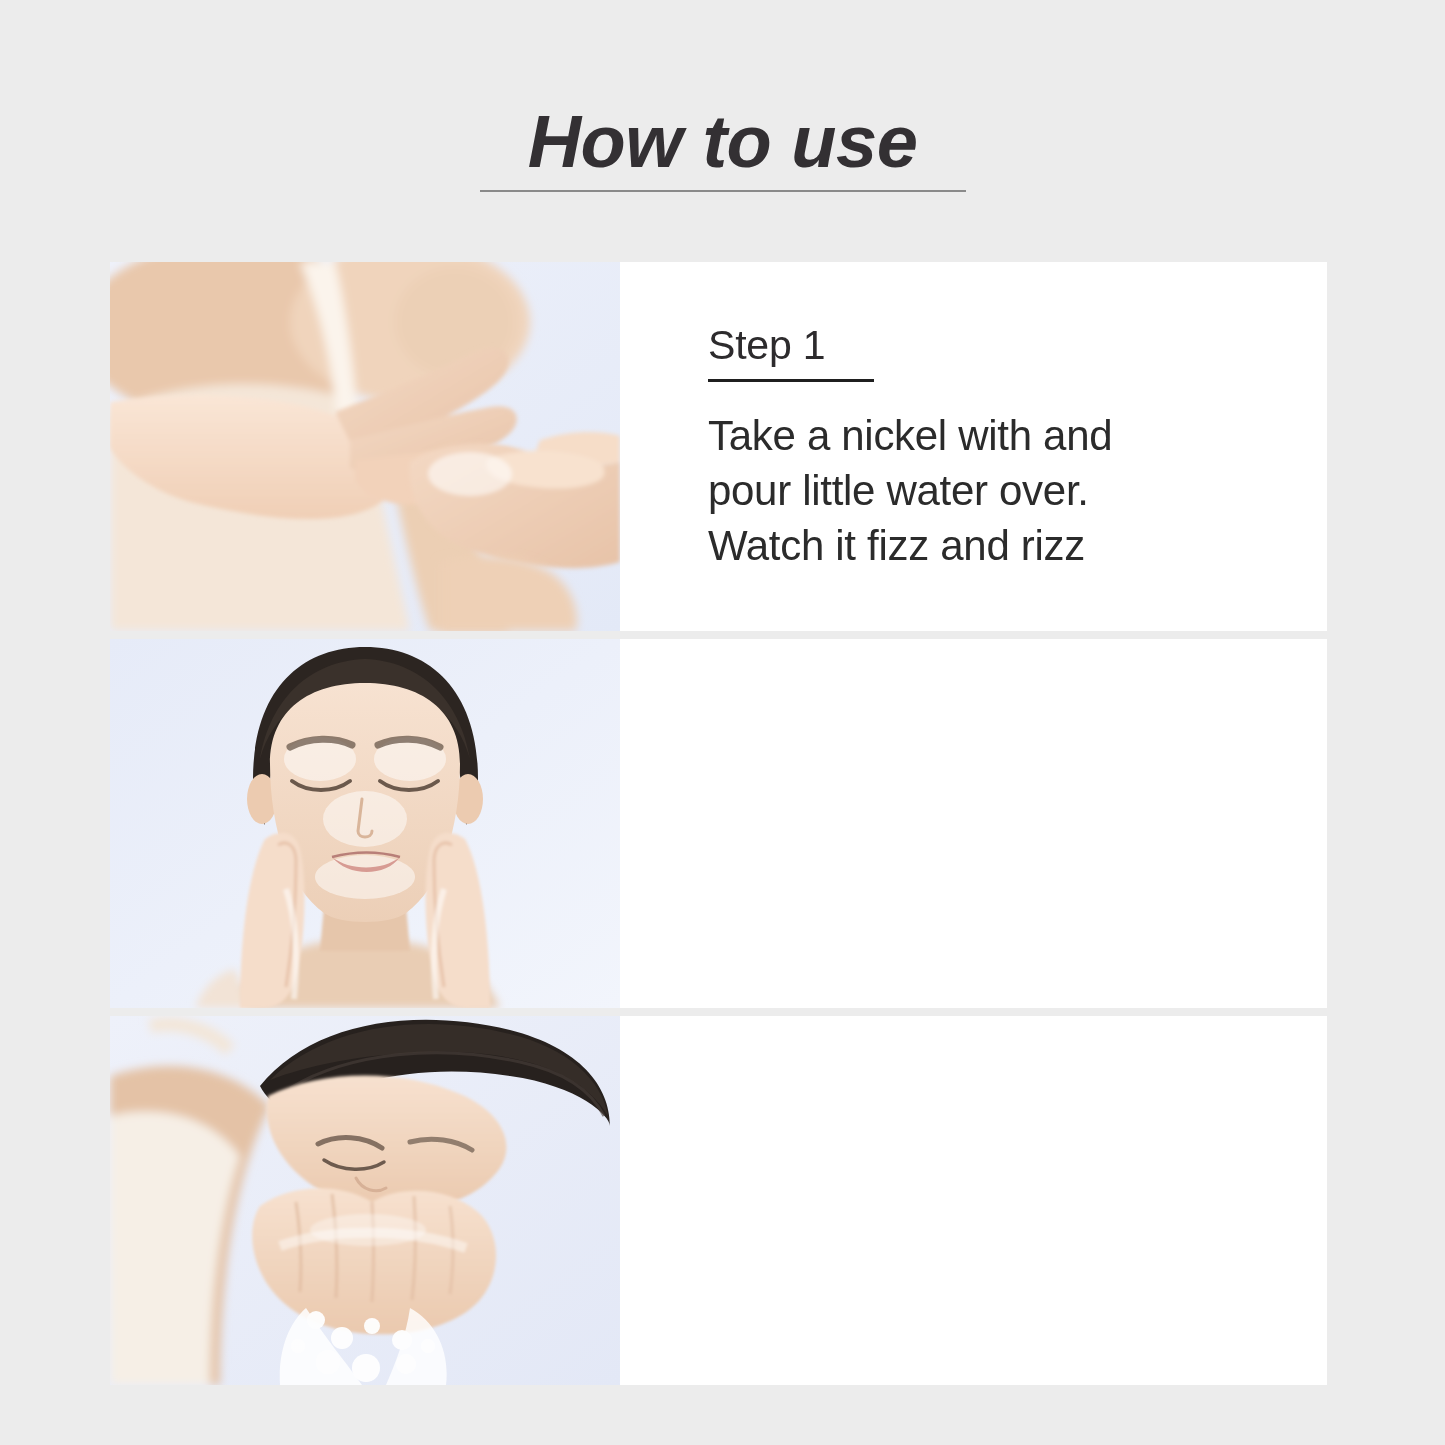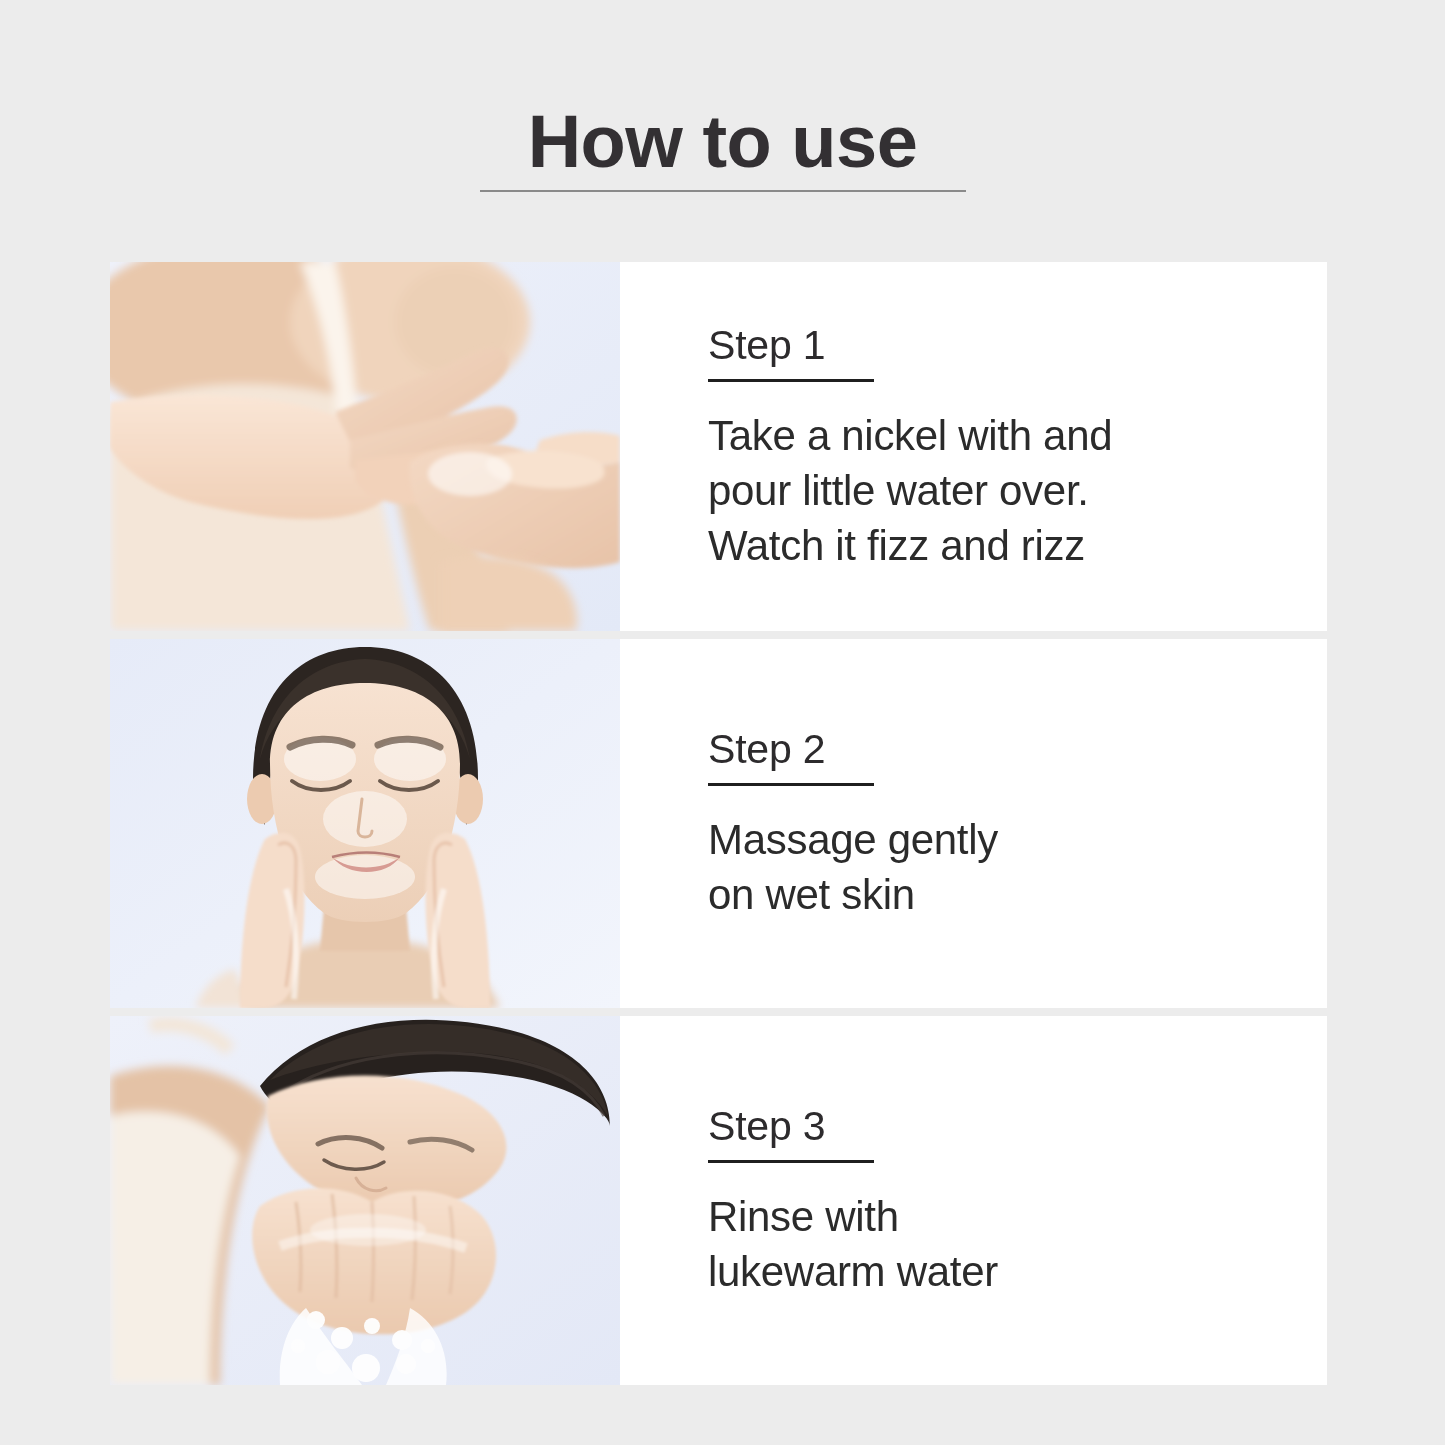--- a/index.html
+++ b/index.html
@@ -29,20 +29,21 @@
     width: 1445px;
     text-align: center;
   }
   .title {
     font-size: 74px;
     font-weight: 700;
     color: #333033;
     letter-spacing: -0.5px;
     line-height: 88px;
     margin: 0;
+    font-style: italic;
   }
   .title-rule {
     width: 486px;
     height: 2px;
     background: #8a8a8a;
     margin: 4px auto 0 auto;
   }
 
   
   .steps {
@@ -241,26 +242,20 @@
           <g filter="url(#b2a)">
             <path d="M155 200 C172 188 186 194 190 210 C196 236 196 280 190 320 C184 360 170 369 150 369 L130 369 C130 300 138 232 155 200 Z" fill="#f5ddca"></path>
             <path d="M168 206 C178 200 186 208 186 222 C186 260 182 310 176 348" stroke="#e7c3aa" stroke-width="3" fill="none"></path>
             <path d="M355 200 C338 188 324 194 320 210 C314 236 314 280 320 320 C326 360 340 369 360 369 L380 369 C380 300 372 232 355 200 Z" fill="#f5ddca"></path>
             <path d="M342 206 C332 200 324 208 324 222 C324 260 328 310 334 348" stroke="#e7c3aa" stroke-width="3" fill="none"></path>
 
             <path d="M176 250 C186 280 188 320 184 360" stroke="#ffffff" stroke-width="6" opacity="0.55" fill="none"></path>
             <path d="M334 250 C324 280 322 320 326 360" stroke="#ffffff" stroke-width="6" opacity="0.55" fill="none"></path>
           </g>
         </svg>
-      </div>
-      <div class="text-panel">
-        <h2 class="step-head">Step 2</h2>
-        <div class="step-rule"></div>
-        <p class="step-body">Massage gently
-on wet skin</p>
       </div>
     </div>
 
     <div class="step-row">
       <div class="photo">
         <svg viewBox="0 0 510 369" preserveAspectRatio="xMidYMid slice" aria-hidden="true">
           <defs>
             <linearGradient id="bg3" x1="0" y1="0" x2="1" y2="1">
               <stop offset="0" stop-color="#eef1fa"></stop>
               <stop offset="1" stop-color="#e3e8f6"></stop>
@@ -319,22 +314,16 @@
             <circle cx="262" cy="310" r="8" fill="#ffffff"></circle>
             <circle cx="292" cy="324" r="10" fill="#ffffff"></circle>
             <circle cx="218" cy="346" r="12" fill="#ffffff"></circle>
             <circle cx="256" cy="352" r="14" fill="#ffffff"></circle>
             <circle cx="296" cy="348" r="10" fill="#ffffff"></circle>
             <circle cx="318" cy="330" r="7" fill="#ffffff"></circle>
             <circle cx="188" cy="330" r="7" fill="#ffffff"></circle>
           </g>
         </svg>
       </div>
-      <div class="text-panel">
-        <h2 class="step-head">Step 3</h2>
-        <div class="step-rule"></div>
-        <p class="step-body">Rinse with
-lukewarm water</p>
-      </div>
     </div>
 
   </div>
 </div>
 
 </body></html>

